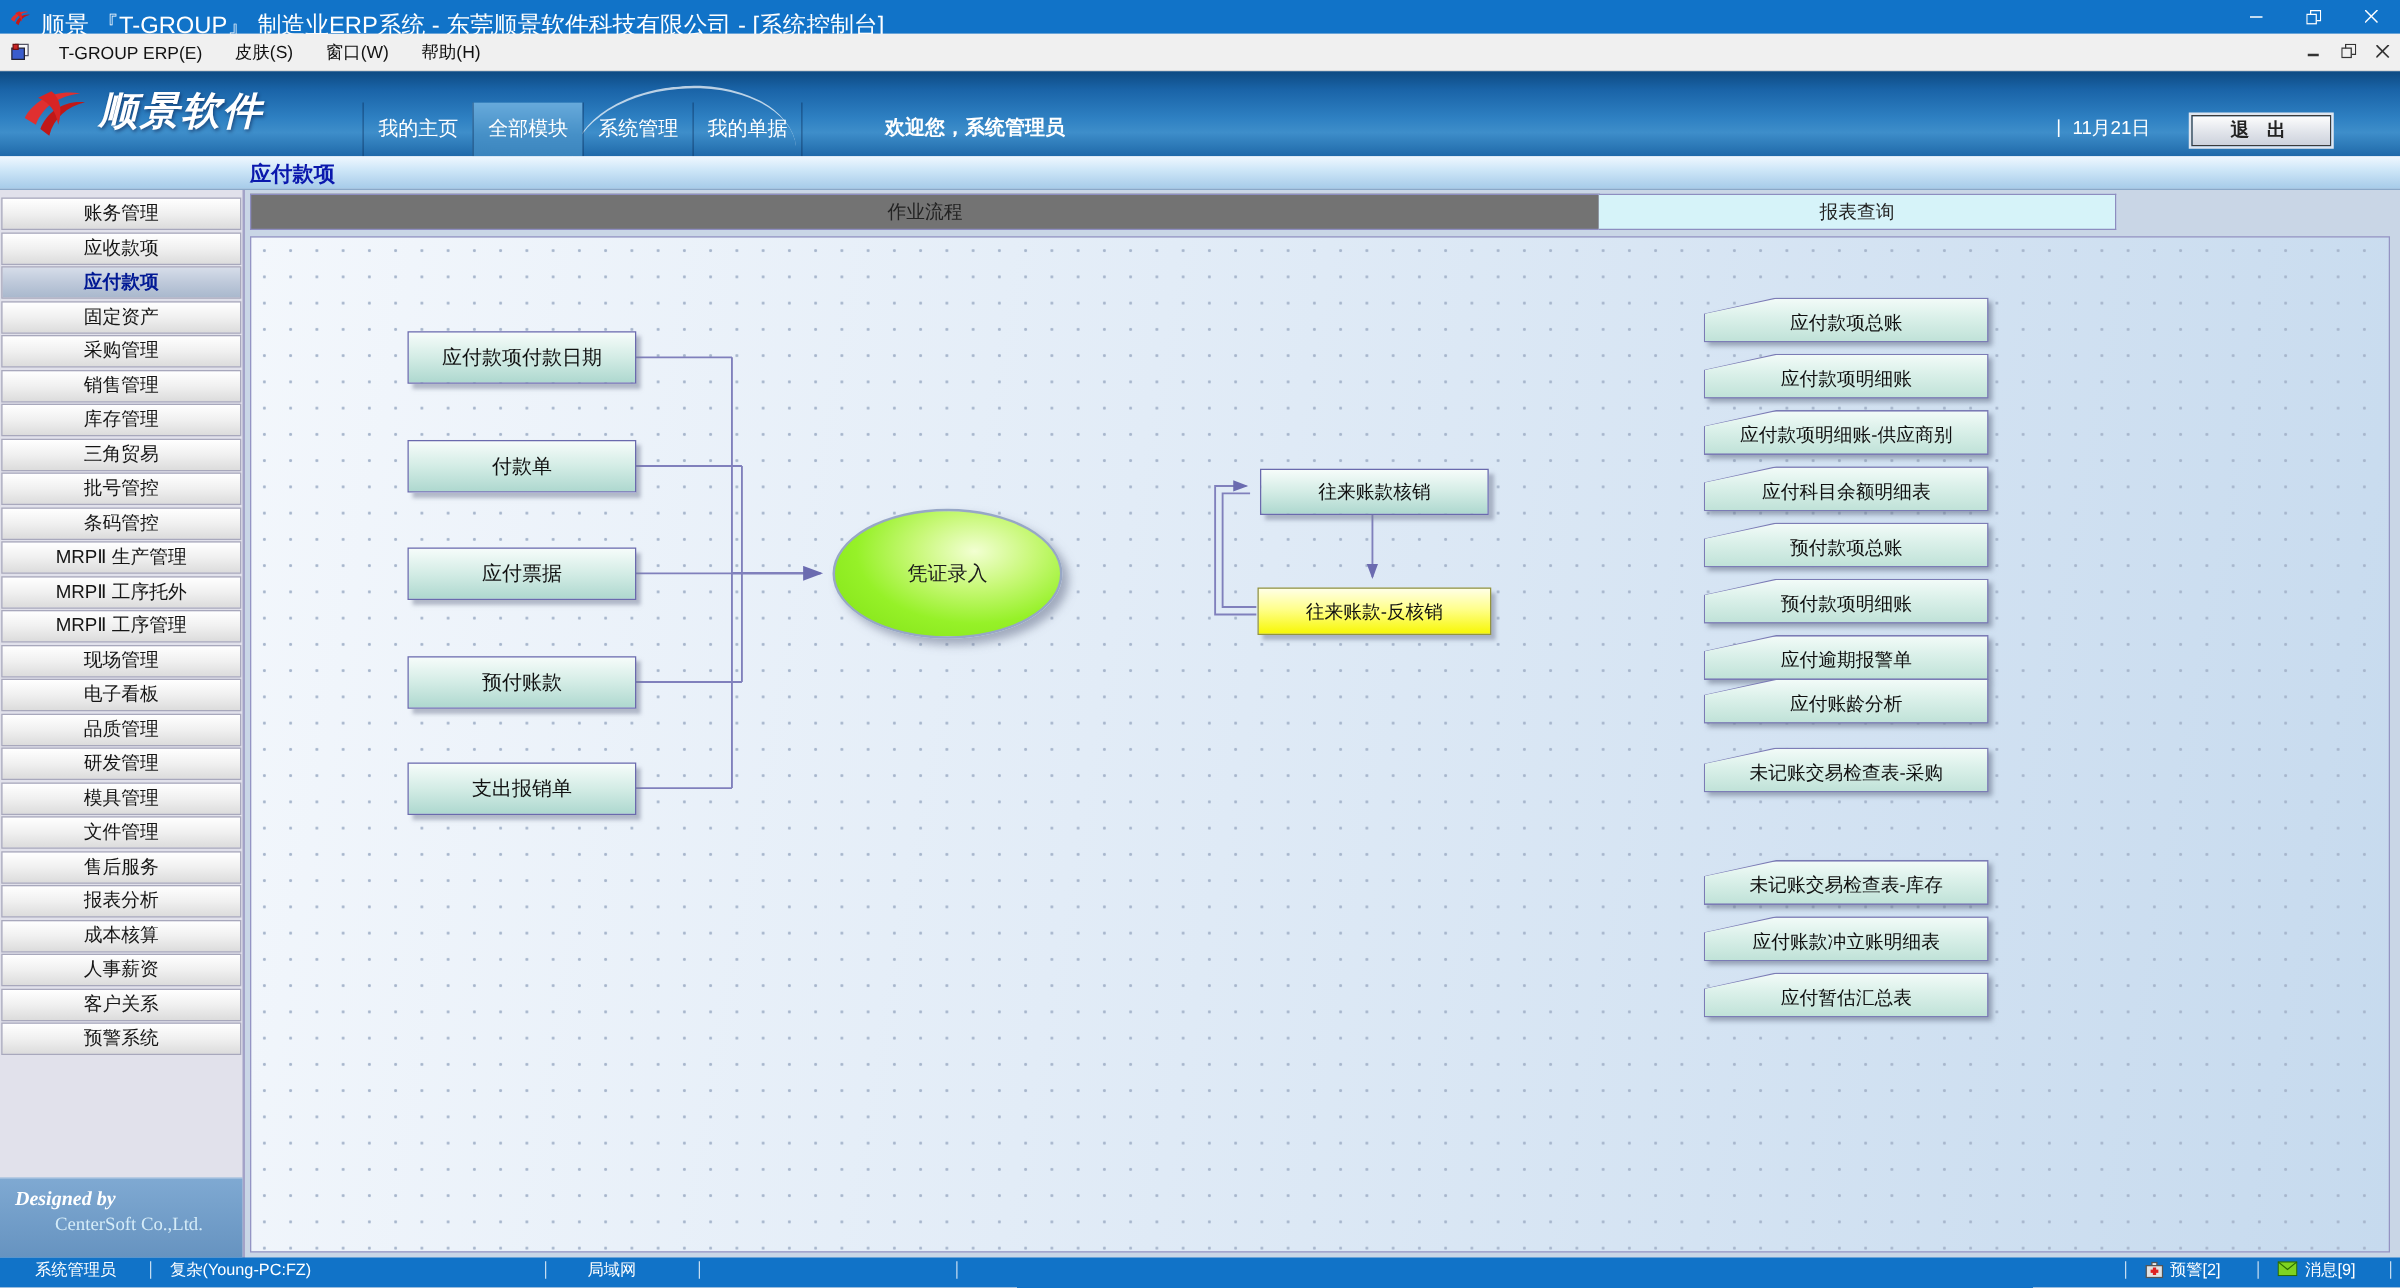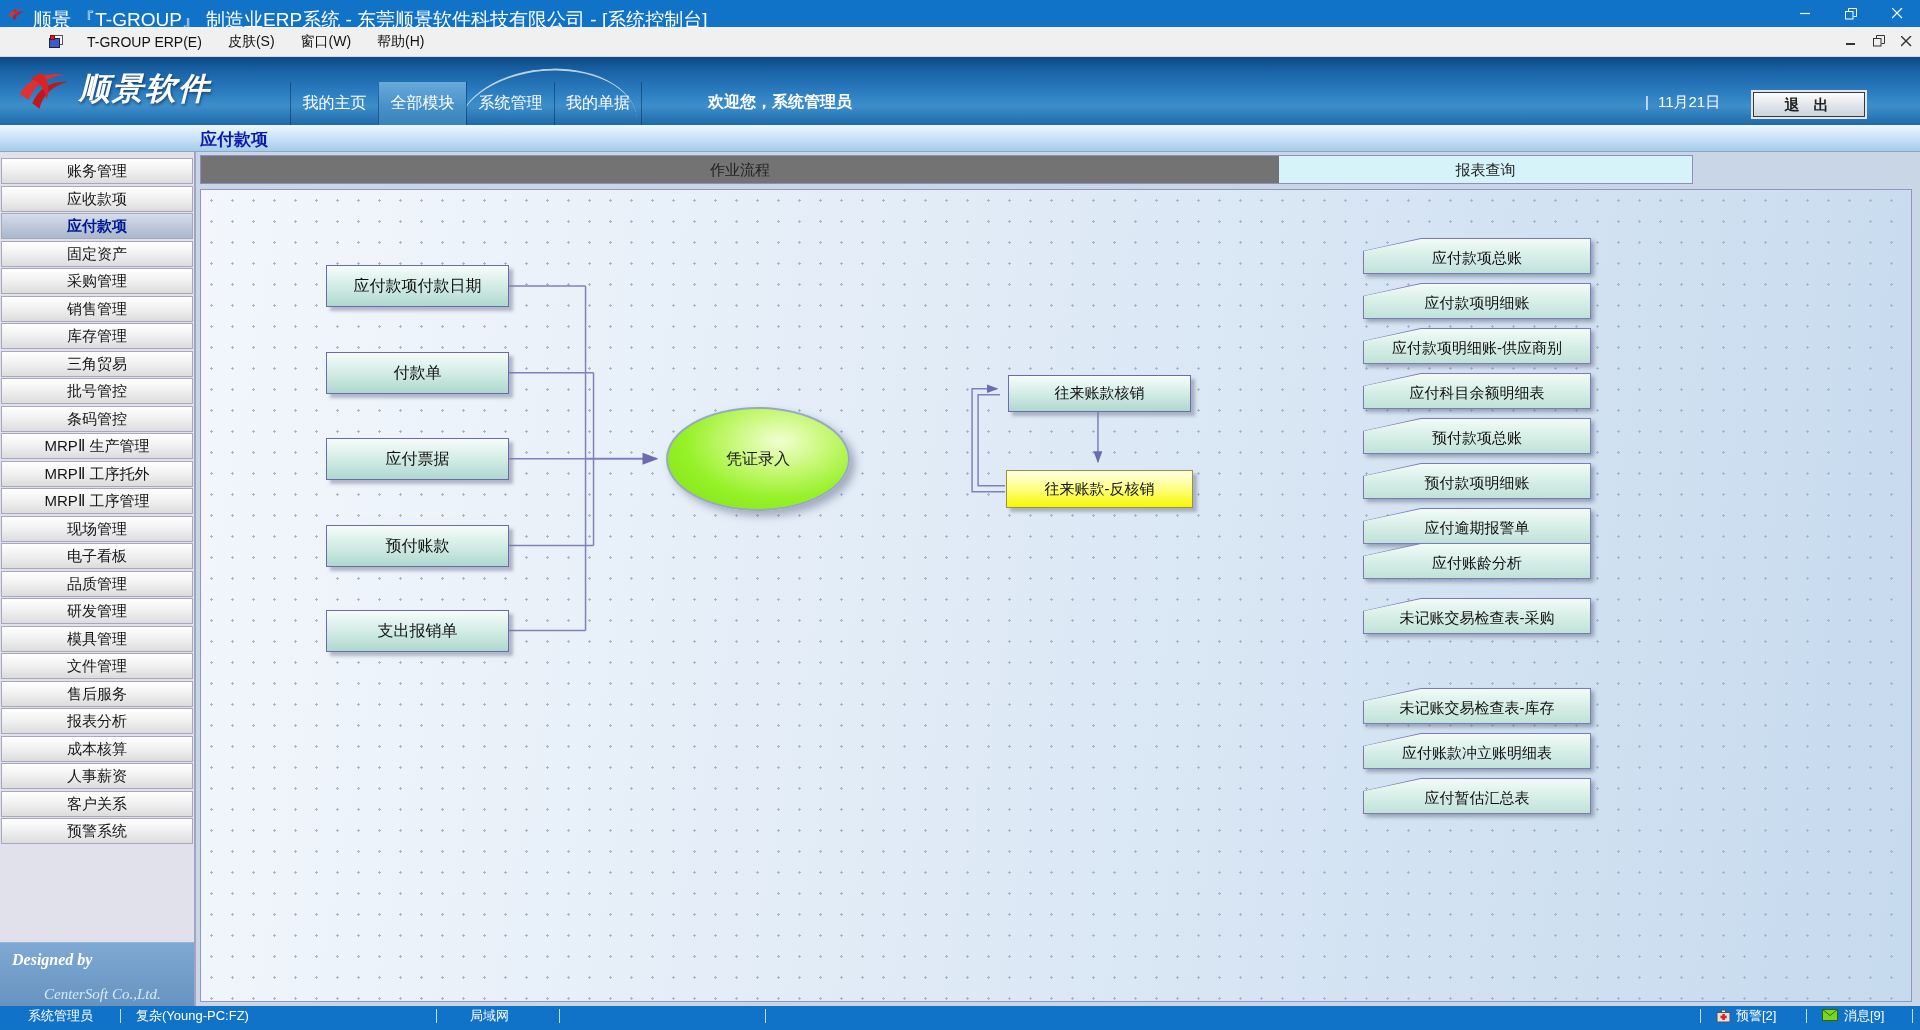--- a/index.html
+++ b/index.html
@@ -7,21 +7,21 @@
   body { position:relative; font-family:"Liberation Sans","DejaVu Sans",sans-serif; background:#c9d6e6; }
 
   
   .titlebar { position:absolute; top:0; left:0; right:0; height:27px; background:#1173c8; color:#fff; display:flex; align-items:center; }
   .app-icon { margin:0 8px 0 7px; display:flex; align-items:center; }
   .title-text { font-size:19px;margin-top:12px; }
   .win-controls { position:absolute; right:0; top:0; height:27px; display:flex; }
   .wc { width:46px; height:27px; display:flex; align-items:center; justify-content:center; }
 
   
-  .menubar { position:absolute; top:27px; left:0; right:0; height:30px; background:#f0f0f0; border-bottom:1px solid #d9d9d9; display:flex; align-items:center; font-size:14px; color:#111;padding-left:40px; }
+  .menubar { position:absolute; top:27px; left:0; right:0; height:30px; background:#f0f0f0; border-bottom:1px solid #d9d9d9; display:flex; align-items:center; font-size:14px; color:#111; }
   .menu-icon { margin:0 10px 0 8px; display:flex; }
   .menu-item { padding:0 13px; height:100%; display:flex; align-items:center; }
   .mdi-controls { position:absolute; right:8px; top:0; height:30px; display:flex; gap:16px; align-items:center; }
 
   
   .header { position:absolute; top:57px; left:0; right:0; height:68px;
     background:linear-gradient(180deg,#0d4a82 0%,#1a64a8 22%,#2e80c2 55%,#3e8eca 72%,#1f69a9 100%); }
   .deco-arc { position:absolute; left:455px; top:12px; width:180px; height:60px; border-top:2px solid rgba(255,255,255,.7); border-radius:100% 100% 0 0 / 190% 190% 0 0; transform:rotate(-5deg); pointer-events:none; }
   .brand { position:absolute; left:14px; top:7px; display:flex; align-items:center; gap:7px; }
   .brand-text { color:#fff; font-size:31px; font-weight:bold; letter-spacing:2px; text-shadow:1px 2px 3px rgba(0,0,40,.45);font-style:italic; }
@@ -36,21 +36,21 @@
   
   .breadcrumb { position:absolute; top:125px; left:0; right:0; height:27px; background:linear-gradient(180deg,#f0f8ff 0%,#cfe7f8 40%,#a6cbe9 100%); border-bottom:1px solid #8aa8c8; }
   .crumb-title { position:absolute; left:200px; top:3px; font-size:17px; font-weight:bold; color:#0a18ad; }
 
   
   .sidebar { position:absolute; top:152px; bottom:20px; left:0; width:196px; background:#e1e1eb; border-right:2px solid #a3a3c8; padding-top:6px; }
   .side-item { height:26px; line-height:24px; margin:0 1px 1.5px 1px; text-align:center; font-size:15px; color:#151515; background:linear-gradient(180deg,#ffffff 0%,#f0f0f0 50%,#dcdcdc 100%); border:1px solid #a8a8bc; }
   .side-item.active { background:linear-gradient(180deg,#d6dde9 0%,#bec9da 50%,#a9b8cd 100%); color:#001894; font-weight:bold; }
   .designed { position:absolute; bottom:4px; left:0; width:194px; height:64px; background:linear-gradient(180deg,#7fa9d2 0%,#6693c0 100%); border-top:1px solid #8fb5da; }
   .designed .d1 { font-family:"Liberation Serif","DejaVu Serif",serif; font-style:italic; font-weight:bold; color:#fff; font-size:16px; margin:8px 0 0 12px; }
-  .designed .d2 { font-family:"Liberation Serif","DejaVu Serif",serif; font-style:italic; color:#d5ecf8; font-size:15px; margin:17px 0 0 44px; }
+  .designed .d2 { font-family:"Liberation Serif","DejaVu Serif",serif; color:#d5ecf8; font-size:15px; margin:3px 0 0 44px; }
 
   
   .main { position:absolute; top:152px; bottom:20px; left:196px; right:0; background:#c9d6e6; }
   .tab { position:absolute; top:3px; height:29px; line-height:27px; text-align:center; font-size:15px; color:#222; border:1px solid #8d8dc0; }
   .flow-tab { left:4px; width:1080px; background:#737373; }
   .report-tab { left:1083px; width:414px; background:#d6f3f9; border-left:none; }
   .canvas { position:absolute; top:37px; left:4px; right:8px; bottom:8px; border:1px solid #9494c4;
     background-image:radial-gradient(circle,#a7b6cc 1px,rgba(0,0,0,0) 1.3px),linear-gradient(100deg,#f3f7fc 0%,#e2ecf7 40%,#c6daee 100%);
     background-size:21px 21px,100% 100%; background-repeat:repeat,no-repeat; }
   .connectors { position:absolute; inset:0; width:100%; height:100%; }

